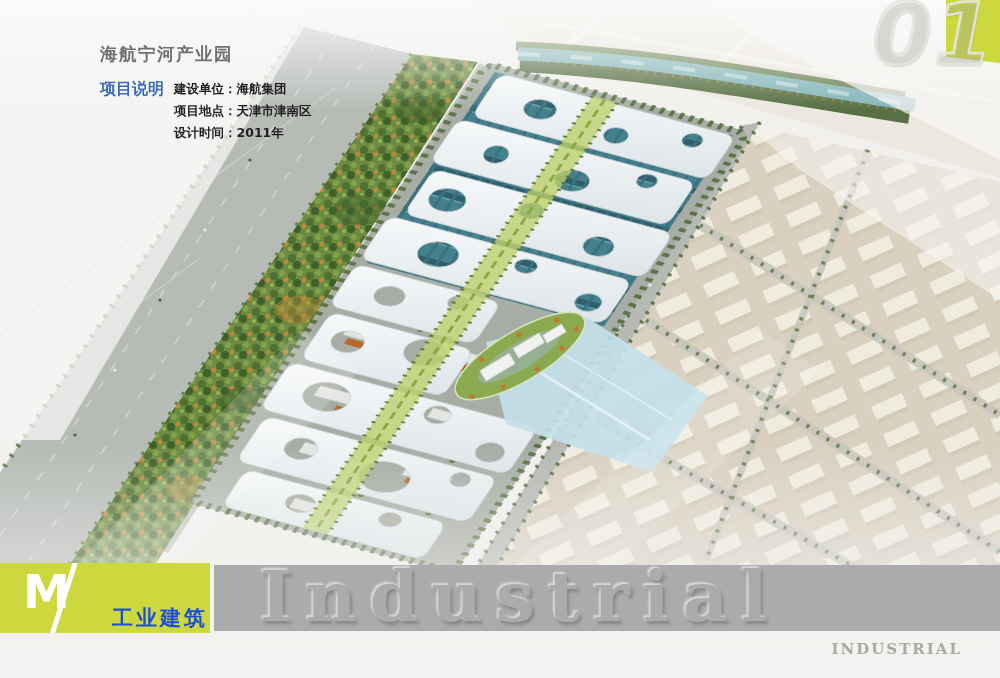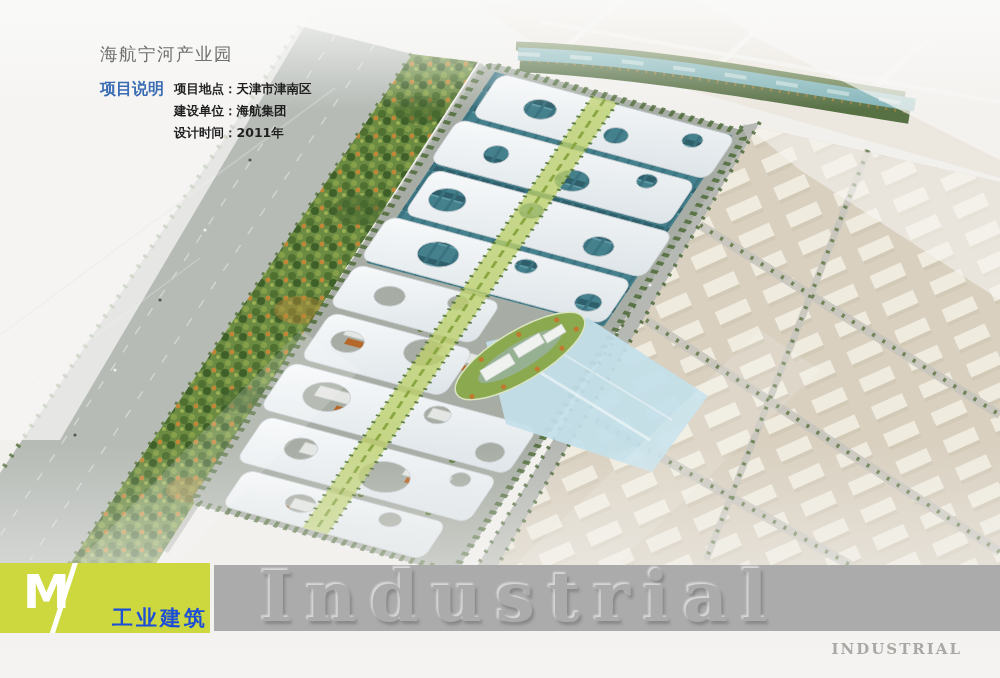--- a/index.html
+++ b/index.html
@@ -6,21 +6,21 @@
   .page{
     position:relative; width:1000px; height:678px; overflow:hidden;
     background:linear-gradient(160deg,#f8f8f7 0%,#f1f1ee 55%,#ececea 100%);
     font-family:"DejaVu Sans","Liberation Sans",sans-serif;
   }
   
   #render{position:absolute;left:0;top:0;z-index:0;}
   
   .title{
     position:absolute; left:100px; top:42px; z-index:2;
-    font-size:17.5px; font-weight:normal; letter-spacing:1.5px; color:#707070;
+    font-size:17.5px; font-weight:bold; letter-spacing:1.5px; color:#707070;
   }
   .info{position:absolute; left:100px; top:81px; z-index:2; display:flex;}
   .info-label{
     font-size:16px; font-weight:bold; color:#3a6cb4; width:56px;
     line-height:15px; white-space:nowrap;
   }
   .info-rows{margin-left:18px;}
   .info-row{font-size:12.5px; line-height:15px; margin-bottom:7px; color:#1f1f1f; white-space:nowrap;}
   .info-row .lbl{font-weight:bold;}
   .info-row .val{font-weight:bold;}
@@ -265,31 +265,35 @@
       <rect x="0" y="445" width="1000" height="233" fill="url(#fadeUp)"></rect>
     </g>
   </svg>
 
   <div class="title">海航宁河产业园</div>
 
   <div class="info">
     <div class="info-label">项目说明</div>
     <div class="info-rows">
       <div class="info-row">
-        <span class="lbl">项目地点：</span><span class="val">天津市津南区</span>
+        <span class="lbl">建设单位：</span><span class="val">海航集团</span>
       </div>
       <div class="info-row">
-        <span class="lbl">建设单位：</span><span class="val">海航集团</span>
+        <span class="lbl">项目地点：</span><span class="val">天津市津南区</span>
       </div>
       <div class="info-row">
         <span class="lbl">设计时间：</span><span class="val">2011年</span>
       </div>
     </div>
   </div>
 
+  <div class="page-num">
+    <div class="corner-box"></div>
+    <div class="digits"><span>0</span><span>1</span></div>
+  </div>
 
   <div class="footer">
     <div class="logo-box">
       <div class="logo-m">M</div>
       <div class="logo-slash"></div>
       <div class="logo-category">工业建筑</div>
     </div>
     <div class="gray-bar">
       <div class="watermark">Industrial</div>
     </div>

